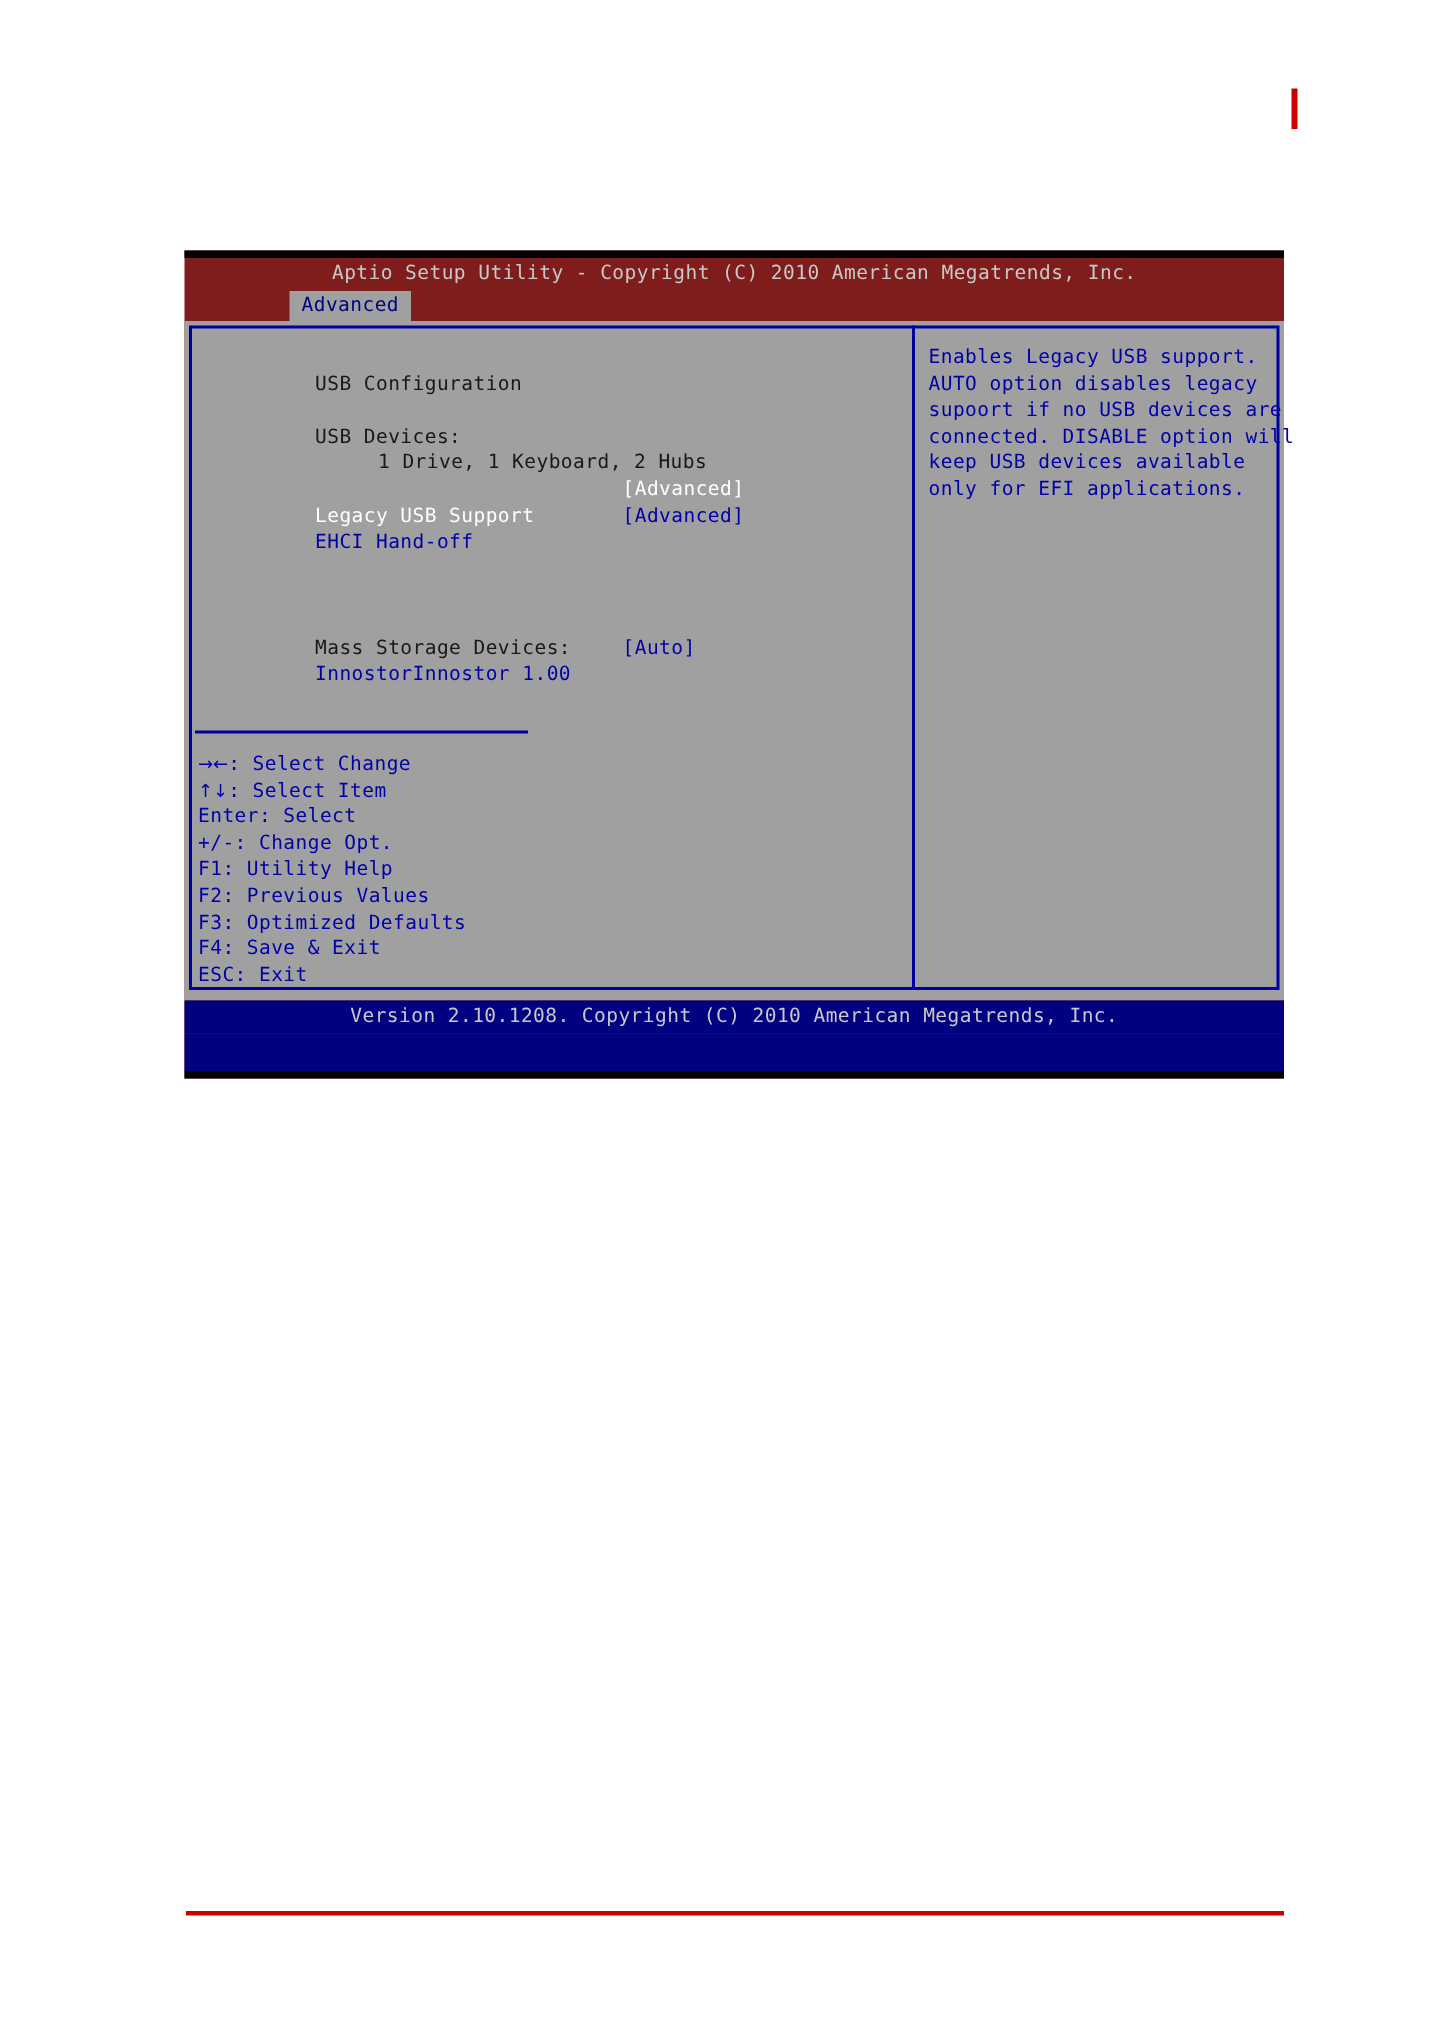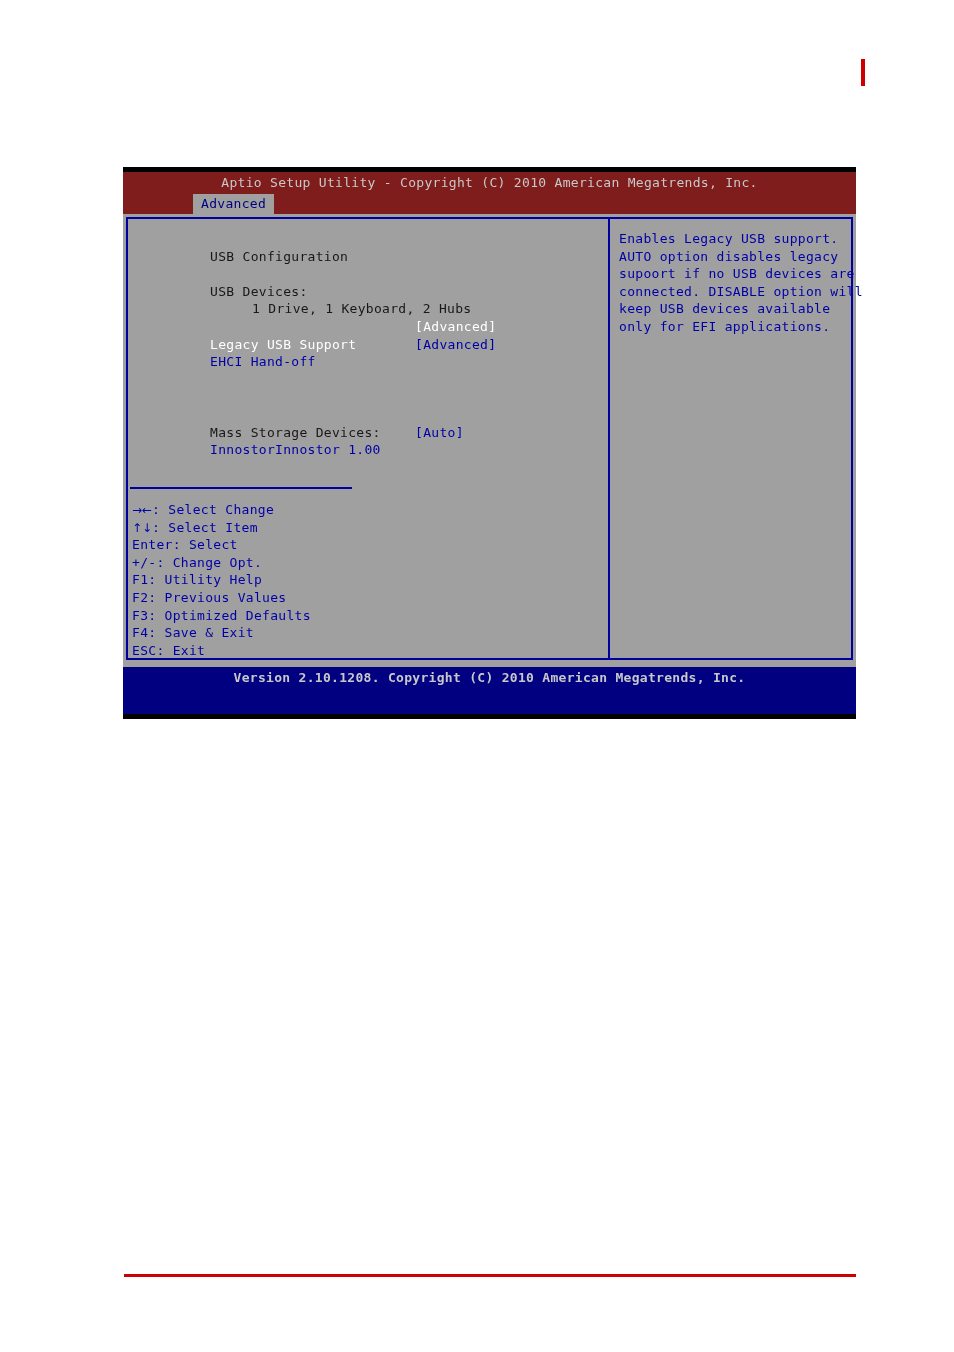--- a/index.html
+++ b/index.html
@@ -178,21 +178,20 @@
     position: absolute;
     left: 0;
     top: 500px;
     width: 733px;
     height: 22px;
     background: #000080;
     color: #c8c8c8;
     text-align: center;
     line-height: 22px;
     white-space: pre;
-    font-weight: bold;
   }
   #footer-gap {
     position: absolute;
     left: 0;
     top: 522px;
     width: 733px;
     height: 25px;
     background: #000080;
   }
 </style>

